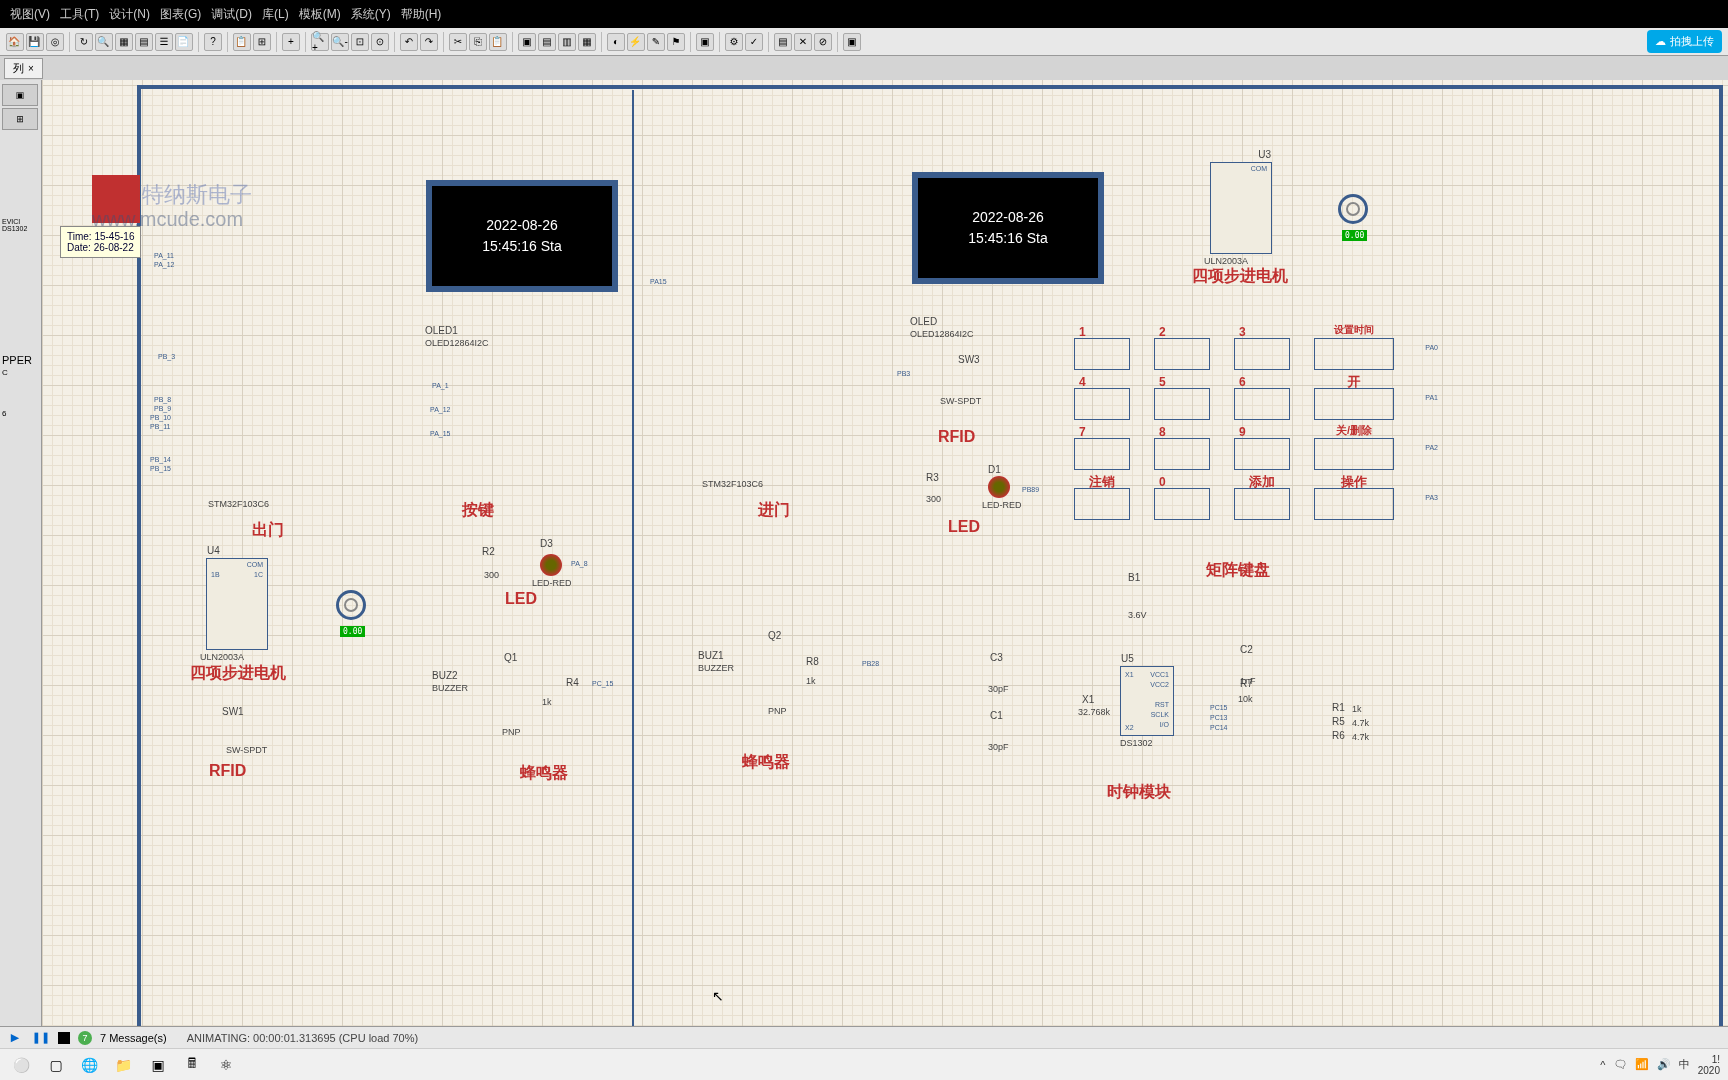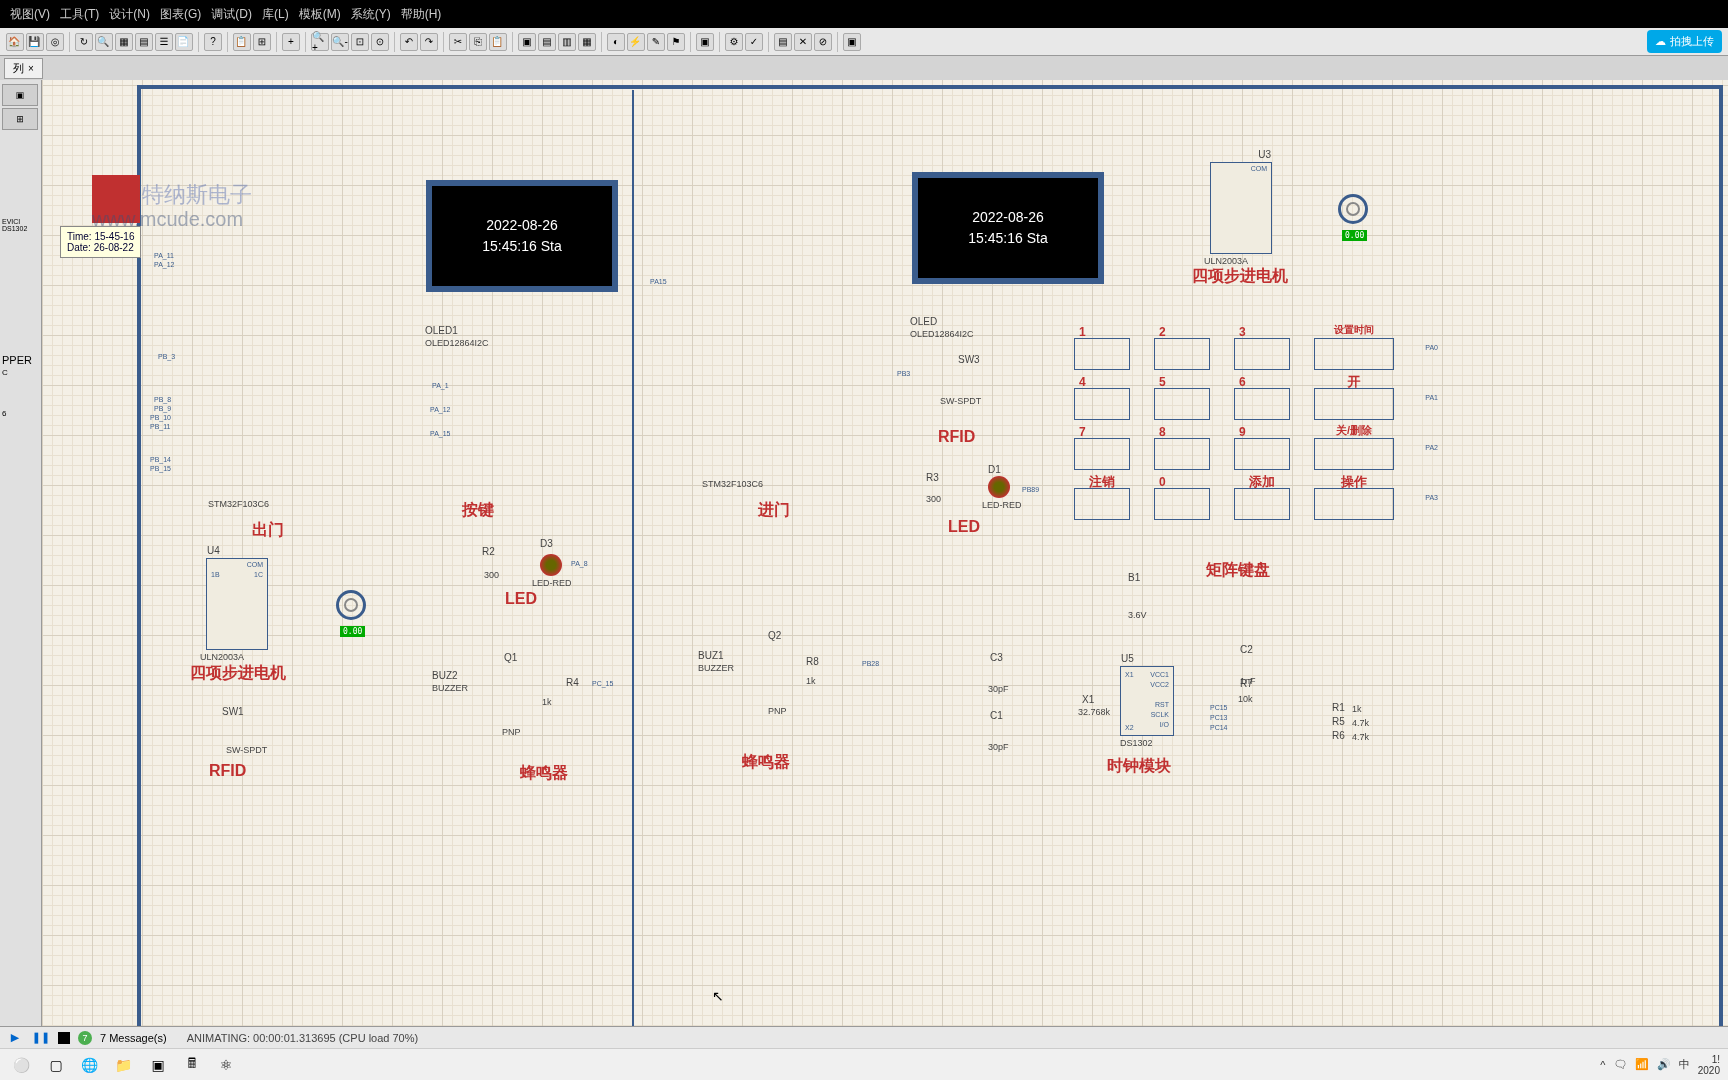--- a/index.html
+++ b/index.html
@@ -199,21 +199,21 @@
       <span class="section-title" style="left:210px;top:440px">出门</span>
       <span class="section-title" style="left:716px;top:420px">进门</span>
       <span class="section-title" style="left:420px;top:420px">按键</span>
       <span class="section-title" style="left:463px;top:510px">LED</span>
       <span class="section-title" style="left:906px;top:438px">LED</span>
       <span class="section-title" style="left:167px;top:682px">RFID</span>
       <span class="section-title" style="left:896px;top:348px">RFID</span>
       <span class="section-title" style="left:478px;top:683px">蜂鸣器</span>
       <span class="section-title" style="left:700px;top:672px">蜂鸣器</span>
       <span class="section-title" style="left:1164px;top:480px">矩阵键盘</span>
-      <span class="section-title" style="left:1065px;top:676px">时钟模块</span>
+      <span class="section-title" style="left:1065px;top:702px">时钟模块</span>
 
       <div class="keypad" style="left:1032px;top:258px;width:340px;height:210px">
         <div class="key-btn" style="left:0;top:0">
             <span class="key-num">1</span>
           </div>
         <div class="key-btn" style="left:80px;top:0">
             <span class="key-num">2</span>
           </div>
         <div class="key-btn" style="left:160px;top:0">
             <span class="key-num">3</span>

